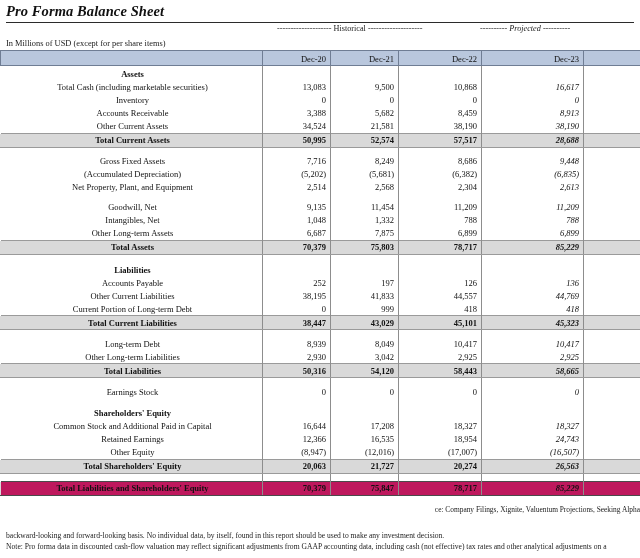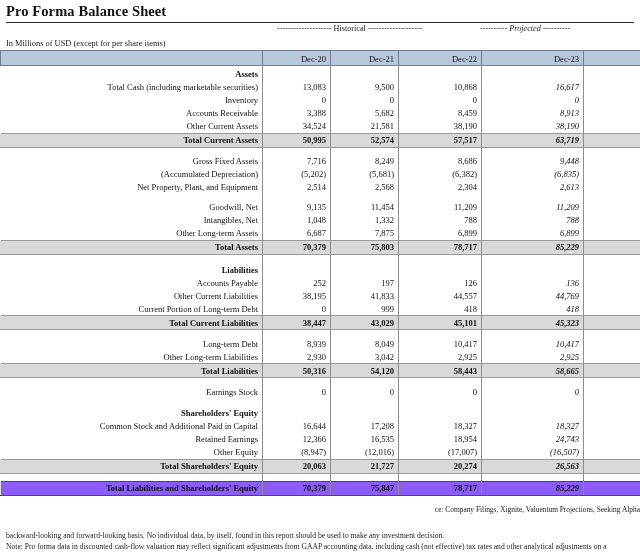--- a/index.html
+++ b/index.html
@@ -18,20 +18,21 @@
     position: relative;
     width: 640px;
     height: 558px;
     box-sizing: border-box;
     padding: 0;
   }
 
   
   .title-block {
     padding: 3px 6px 0 6px;
+    font-style: italic;
   }
   .doc-title {
     font-size: 14.5px;
     font-weight: bold;
     letter-spacing: 0.1px;
     line-height: 16px;
     margin: 0;
   }
   .title-rule {
     border-bottom: 1.4px solid #2b2b2b;
@@ -97,35 +98,35 @@
   }
   thead th.proj { }
   thead th:last-child { border-right: 1px solid #6f7d94; }
 
   tbody td {
     border-left: 1px solid #8d8d8d;
     text-align: right;
   }
   tbody td.lbl {
     border-left: 1px solid #ffffff;
-    text-align: right;
+    text-align: center;
     padding-left: 6px;
   }
   tbody td:last-child { border-right: 1px solid #8d8d8d; }
 
   tr.r-section td { font-weight: bold; padding-top: 3px; }
   tr.r-total td {
     background: #d9d9d9;
     font-weight: bold;
     border-top: 1px solid #9a9a9a;
     border-bottom: 1px solid #9a9a9a;
   }
   tr.r-total td.lbl { border-left: 1px solid #d9d9d9; }
   tr.r-grand td {
-    background: #8b5cf6;
+    background: #be185d;
     font-weight: bold;
     border-top: 1.3px solid #4a4a4a;
     border-bottom: 1.3px solid #4a4a4a;
   }
   tr.r-grand td.lbl { border-left: 1px solid #d9d9d9; }
 
   tr.r-spacer td {
     height: 7px;
     padding: 0;
     font-size: 1px;
@@ -229,21 +230,21 @@
           <td>21,581</td>
           <td>38,190</td>
           <td class="proj">38,190</td>
           <td class="proj">38,190</td>
         </tr>
         <tr class="r-total">
           <td class="lbl">Total Current Assets</td>
           <td>50,995</td>
           <td>52,574</td>
           <td>57,517</td>
-          <td class="proj">63,719</td>
+          <td class="proj">28,688</td>
           <td class="proj">70,821</td>
         </tr>
         <tr class="r-spacer">
           <td class="lbl"></td>
           <td></td>
           <td></td>
           <td></td>
           <td class="proj"></td>
           <td class="proj"></td>
         </tr>

